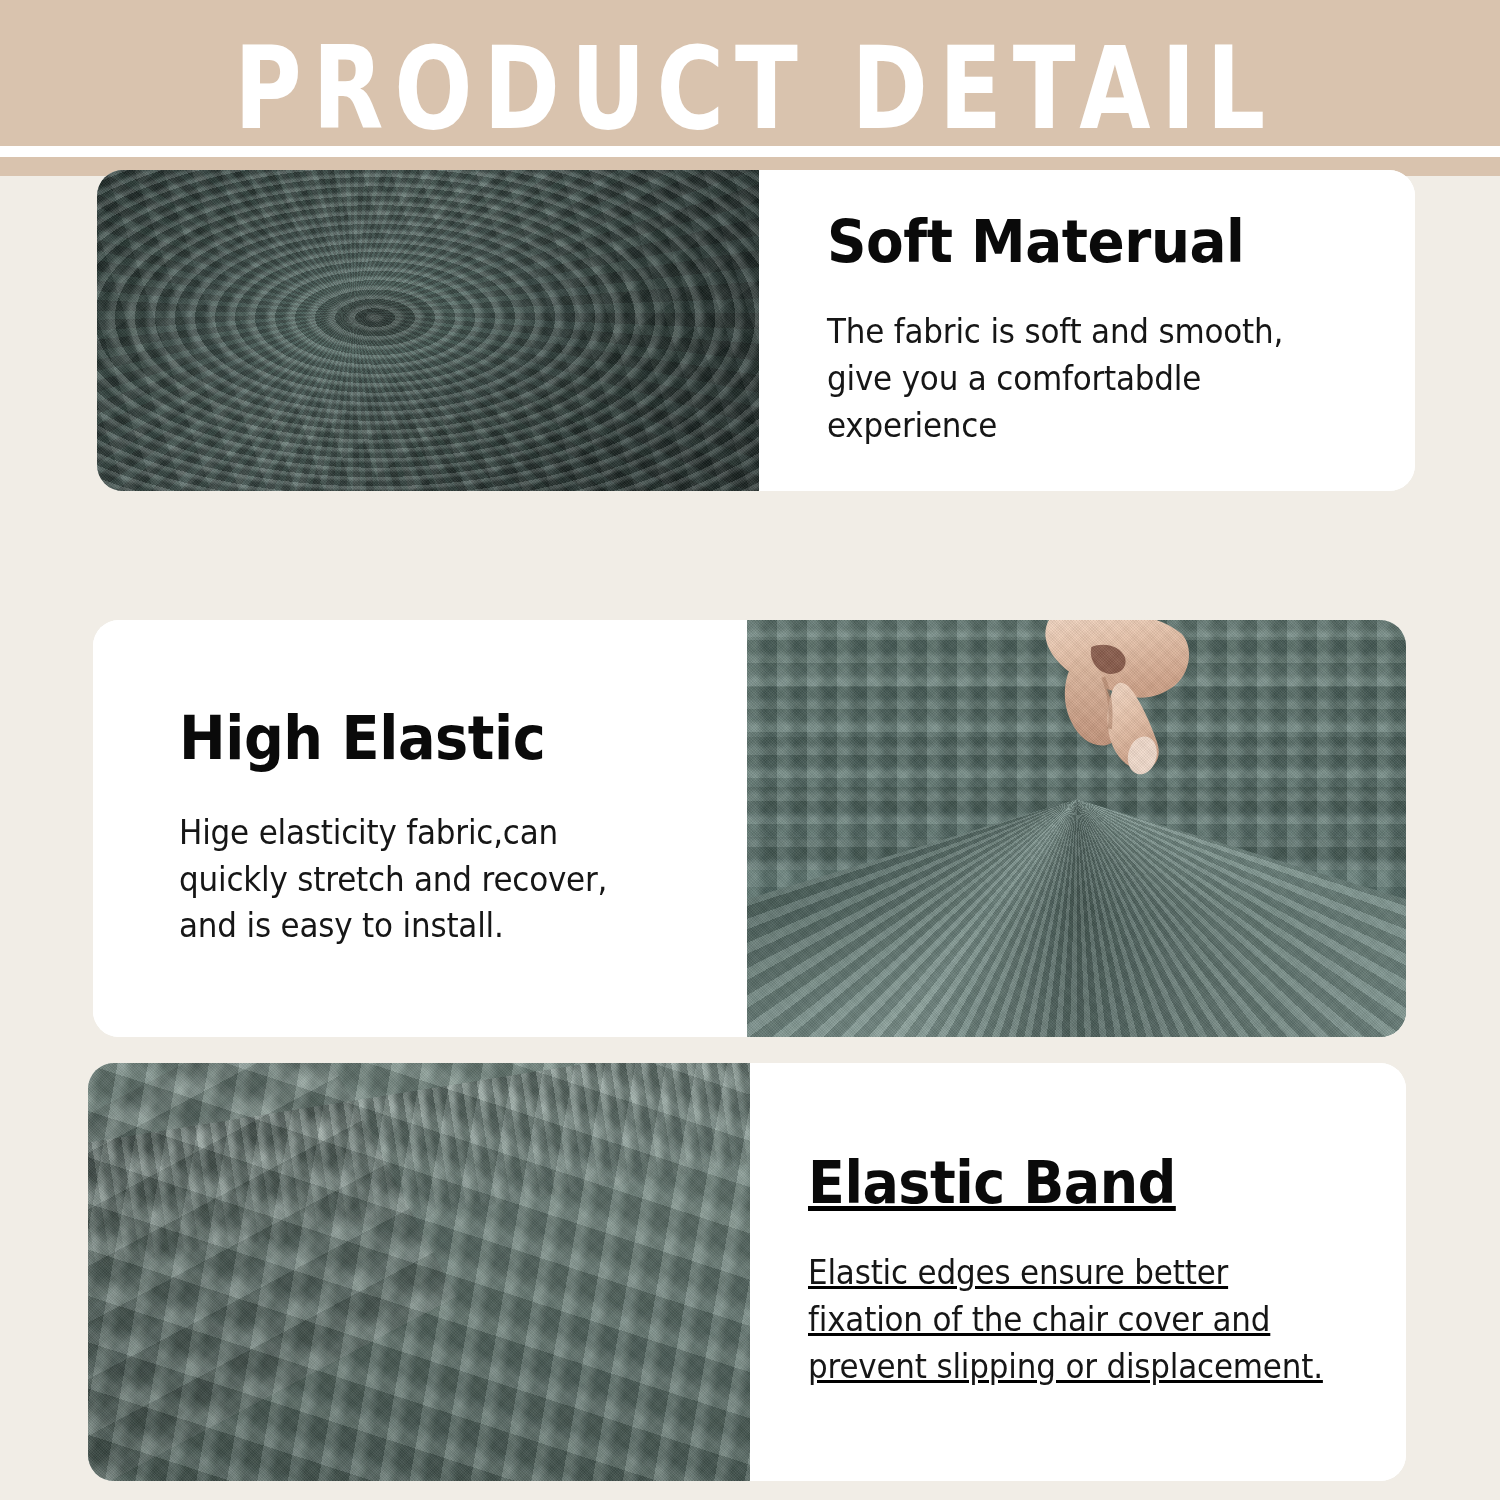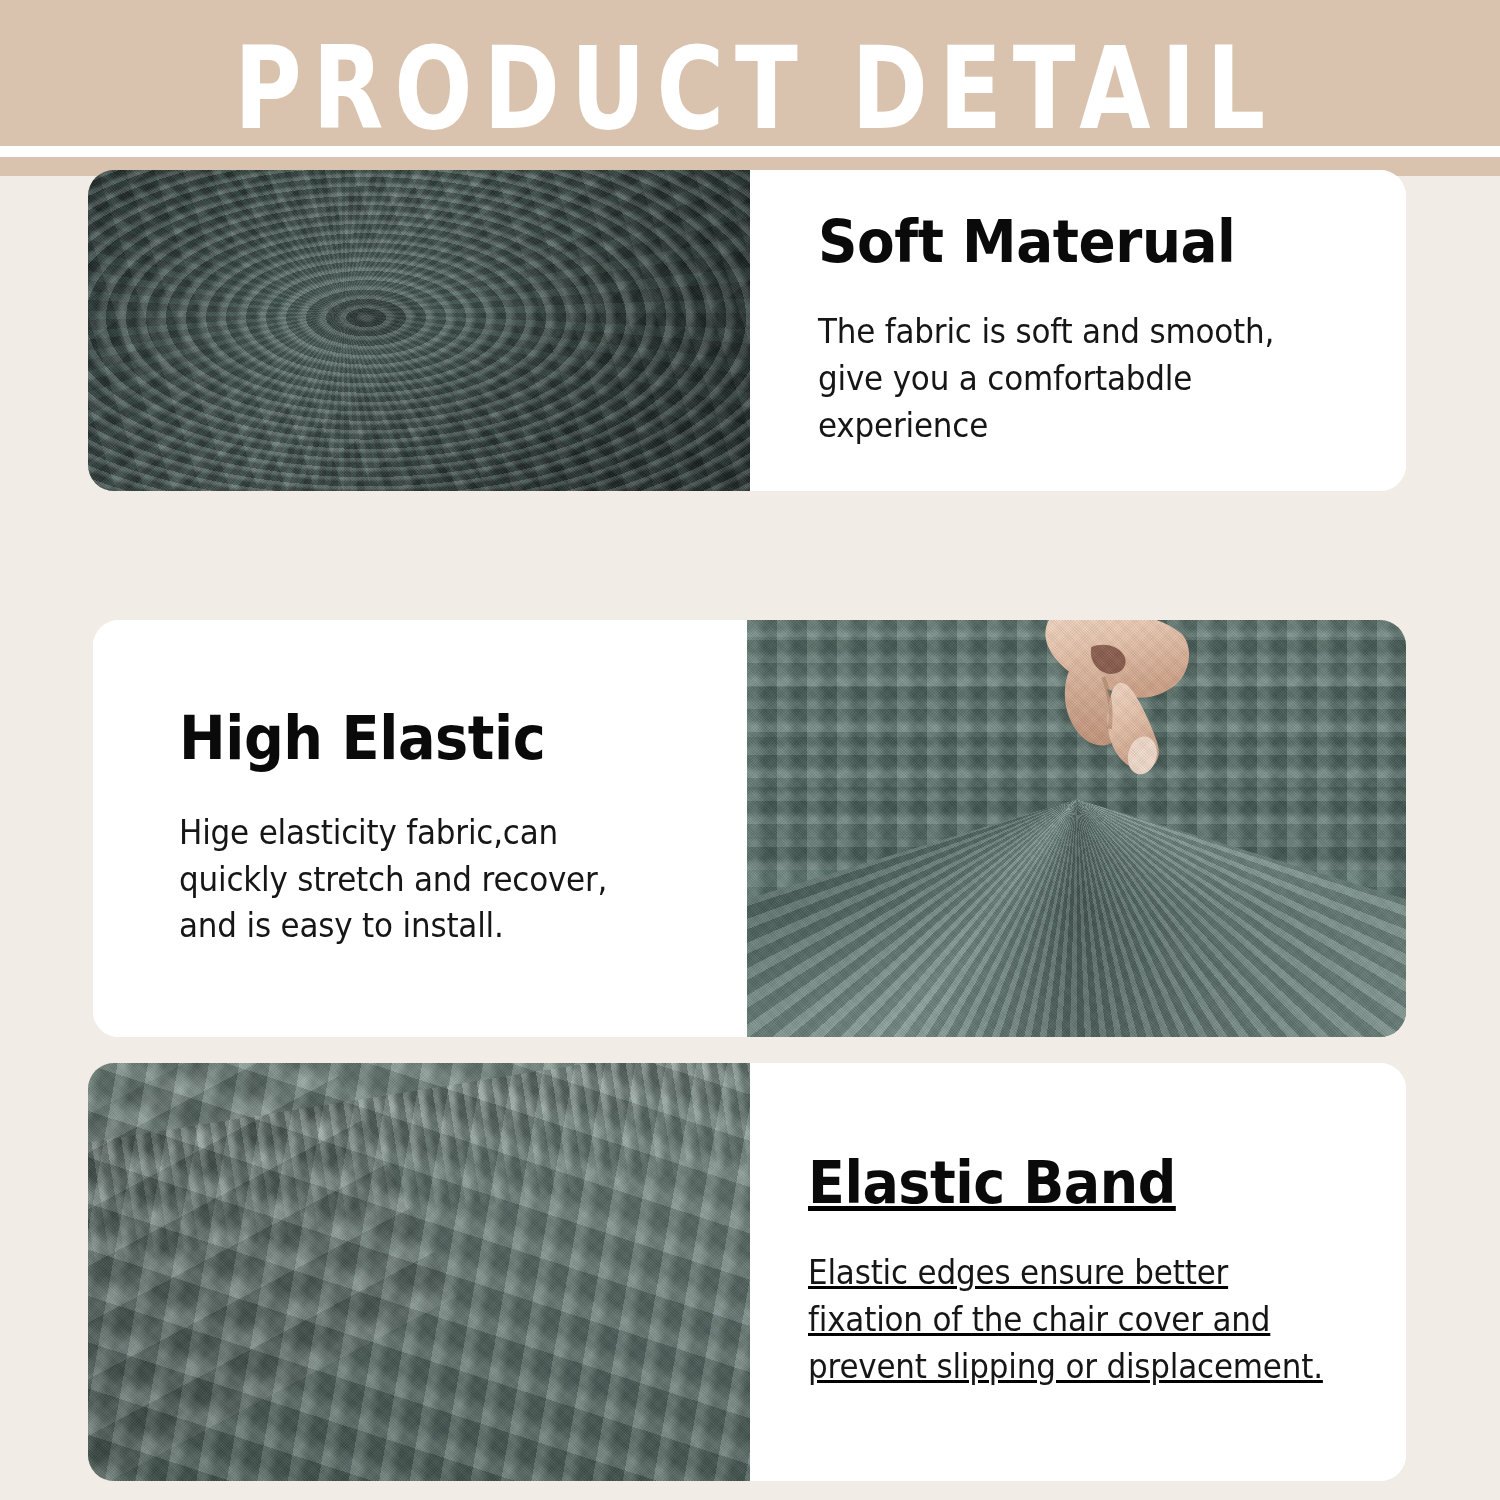--- a/index.html
+++ b/index.html
@@ -62,21 +62,21 @@
   
   .card {
     position: absolute;
     border-radius: 26px;
     overflow: hidden;
     background: #FFFFFF;
     display: flex;
     flex-direction: row;
   }
 
-  .card-1 { left: 88px;  top: 170px;  width: 1318px; height: 321px; }
+  .card-1 { left: 97px;  top: 170px;  width: 1318px; height: 321px; }
   .card-2 { left: 93px;  top: 620px;  width: 1313px; height: 417px; }
   .card-3 { left: 88px;  top: 1063px; width: 1318px; height: 418px; text-decoration: underline; }
 
   .card.reverse { flex-direction: row-reverse; }
 
   
   .card-photo {
     position: relative;
     width: 662px;
     flex: 0 0 662px;

